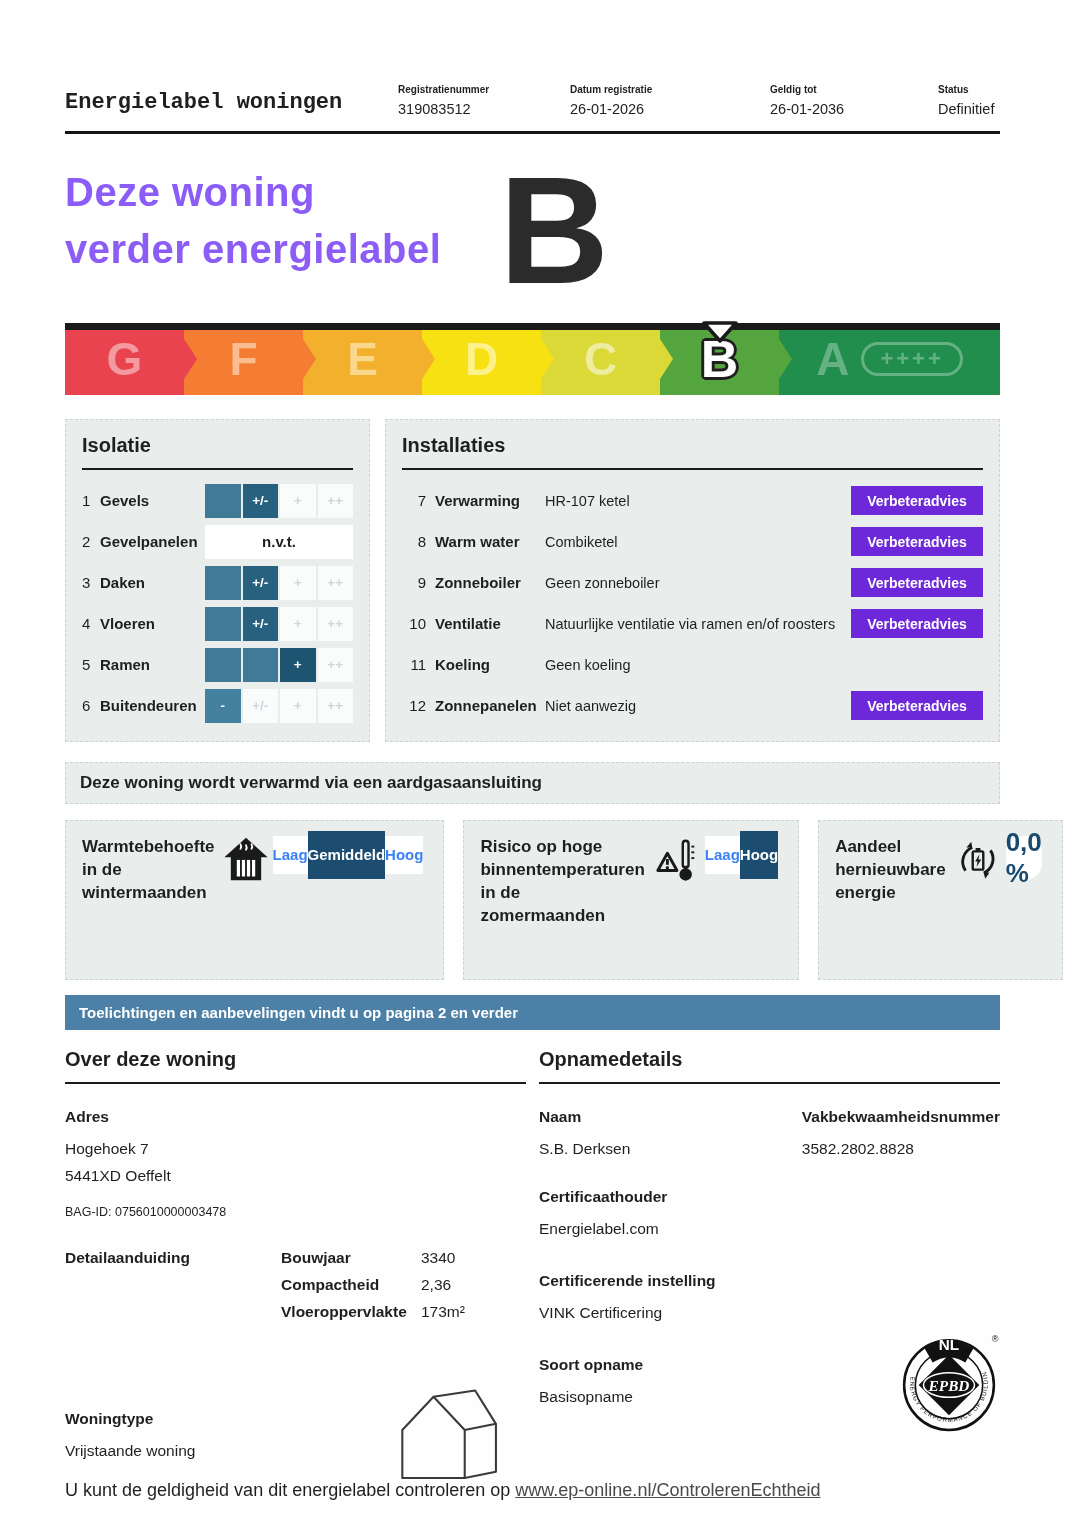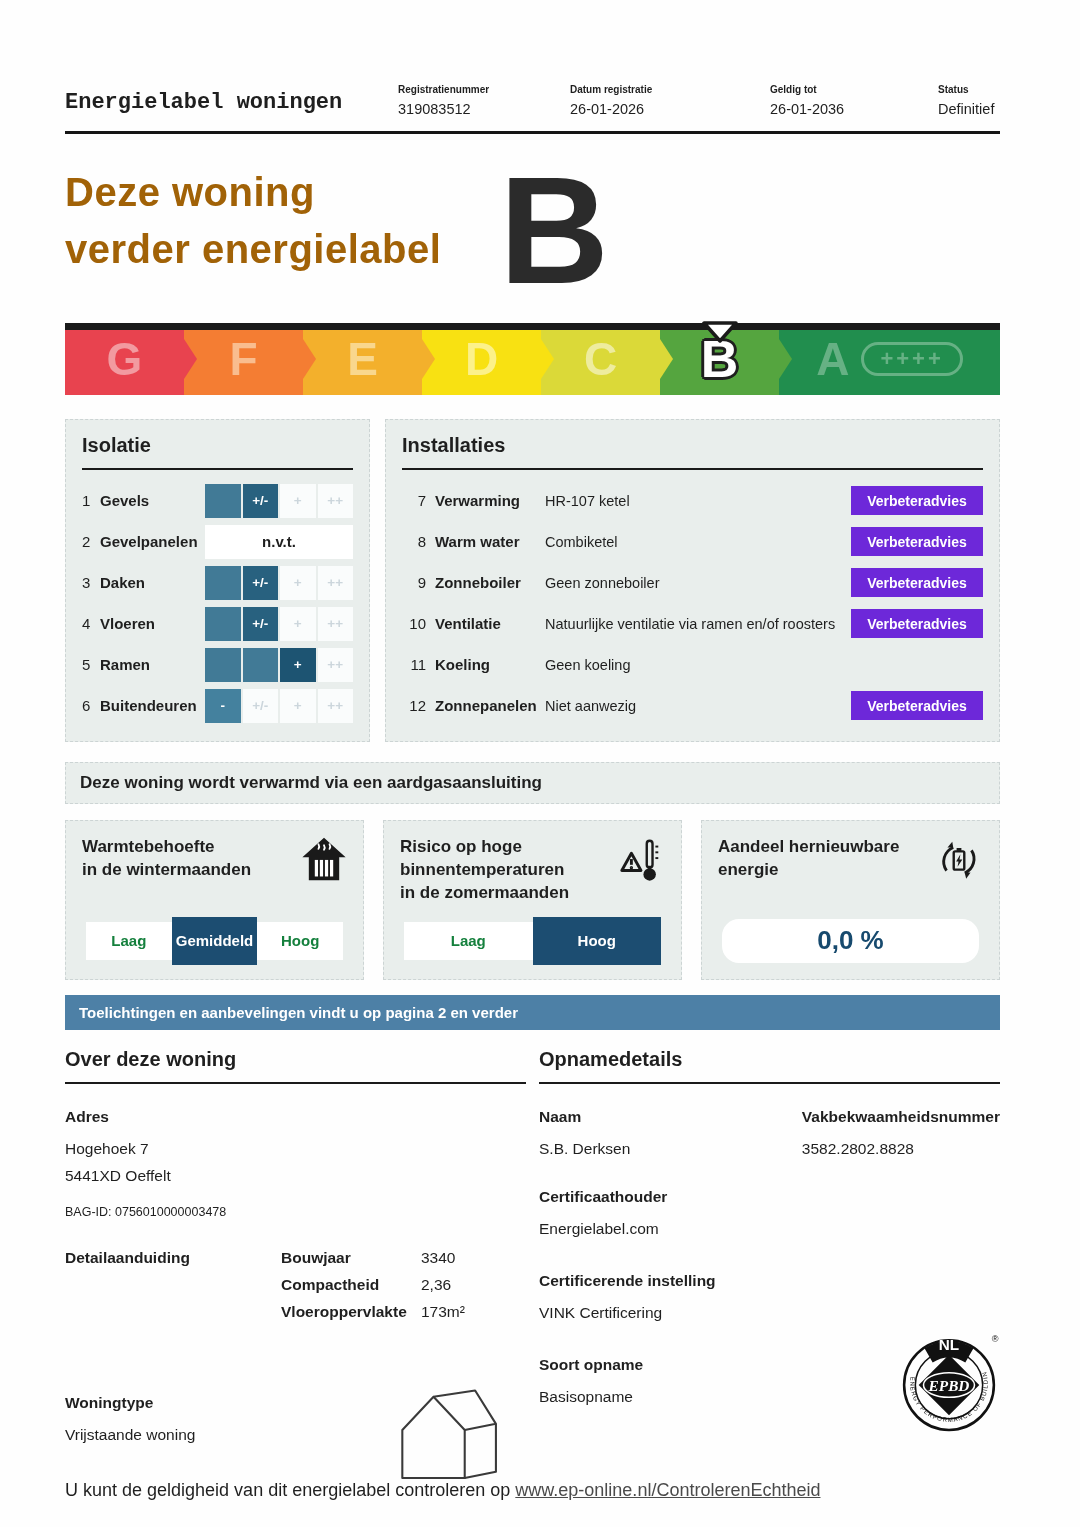--- a/index.html
+++ b/index.html
@@ -11,21 +11,21 @@
   .hdr { display:flex; align-items:flex-end; }
   .hdr-title { flex:1; font-size:22px; font-weight:700; padding-bottom:2px;font-family:Liberation Mono, monospace; }
   .hdr-field { display:flex; flex-direction:column; gap:6px; }
   .hdr-field .lab { font-weight:700; font-size:10px; }
   .hdr-field .val { font-size:14.5px; }
   .f-reg { width:172px; } .f-dat { width:200px; } .f-gel { width:168px; } .f-sta { width:62px; }
   .hdr-rule { border-bottom:3.5px solid #151515; margin-top:14px; }
 
   
   .hero { display:flex; margin-top:30px; }
-  .hero-text { font-size:40px; font-weight:700; color:#a16207; line-height:1.42; letter-spacing:.5px; }
+  .hero-text { font-size:40px; font-weight:700; color:#8b5cf6; line-height:1.42; letter-spacing:.5px; }
   .hero-grade { font-size:152px; font-weight:700; color:#2b2b2b; line-height:.82; margin-left:58px; margin-top:4px; }
 
   
   .scale { position:relative; display:flex; height:92px; margin-top:30px; }
   .scale::before { content:""; position:absolute; left:0; right:0; top:0; height:7px; background:#1a1a1a; z-index:3; }
   .seg { position:relative; display:flex; align-items:center; justify-content:center; gap:12px; }
   .seg-letter { font-size:46px; font-weight:800; }
   .seg-letter.seg-active { font-size:52px; color:#fff;
      text-shadow:2px 2px 0 #1f1f1f,-2px 2px 0 #1f1f1f,2px -2px 0 #1f1f1f,-2px -2px 0 #1f1f1f,0 3px 0 #1f1f1f,0 -3px 0 #1f1f1f,3px 0 0 #1f1f1f,-3px 0 0 #1f1f1f; }
   .chev { position:absolute; right:-13px; top:50%; transform:translateY(-50%); width:0; height:0; z-index:2;
@@ -55,47 +55,47 @@
   .advies-btn { width:132px; height:29px; background:#6d28d9; color:#fff; font-weight:700; font-size:14px;
                 border:none; font-family:inherit; cursor:pointer; }
 
   
   .gas { margin-top:20px; height:52px; background:#e9eeec; border:1px dashed #ccd4d4;
          display:flex; align-items:center; padding-left:14px; font-size:17px; font-weight:700; }
 
   
   .boxes { display:flex; gap:19px; margin-top:16px; }
   .box { flex:1; height:160px; background:#e9eeec; border:1px dashed #ccd4d4; padding:15px 16px 14px;
-         display:flex; flex-direction:column; }
+         display:flex; flex-direction:row; }
   .box-head { display:flex; justify-content:space-between; align-items:flex-start; flex:1; }
   .box-title { font-size:17px; font-weight:700; line-height:1.35; }
   .box-icon { margin-left:8px; line-height:0; }
   .ctrl { background:#fff; height:38px; display:flex; margin:0 4px 5px; }
-  .opt { flex:1; display:flex; align-items:center; justify-content:center; font-size:15px; font-weight:600; color:#15803d; }
+  .opt { flex:1; display:flex; align-items:center; justify-content:center; font-size:15px; font-weight:600; color:#3b82f6; }
   .opt.on { background:#1c4d71; color:#fff; font-weight:700; margin:-5px 0; z-index:1; }
   .valbar { background:#fff; height:44px; display:flex; align-items:center; justify-content:center;
-            font-size:26px; font-weight:700; color:#174a6e; margin:8px 4px 2px;border-radius:17px; }
+            font-size:26px; font-weight:700; color:#174a6e; margin:0 4px 2px;border-radius:17px; }
 
   
   .banner { margin-top:15px; background:#4d80a6; color:#fff; font-weight:700; font-size:15px; padding:9px 14px; }
 
   
   .bottom { display:flex; gap:13px; margin-top:18px; }
   .col { flex:1; }
   .col h2 { font-size:20px; font-weight:700; border-bottom:2.5px solid #1a1a1a; padding-bottom:11px; margin-bottom:24px; }
   .f-label { font-weight:700; font-size:15.5px; margin-bottom:9px; }
   .f-value { font-size:15.5px; line-height:1.75; }
   .bag { font-size:12.5px; margin-top:16px; }
   .row2 { display:flex; margin-top:30px; }
   .row2 .lead { flex:1; }
   .specs { width:245px; }
   .spec-row { display:flex; margin-bottom:9px; }
   .spec-row .sl { width:140px; font-weight:700; font-size:15.5px; }
   .spec-row .sv { font-size:15.5px; }
-  .house-row { margin-top:64px; align-items:flex-start; }
+  .house-row { margin-top:64px; align-items:center; }
   .house-row .icon-wrap { margin-right:28px; margin-top:-18px; line-height:0; }
   .duo-l2 { width:167px; }
   .grp { margin-top:0; }
   .mt26 { margin-top:26px; }
   .mt30 { margin-top:30px; }
   .epbd-wrap { margin-top:-24px; line-height:0; }
 
   
   .footer { margin-top:auto; font-size:18px; padding-bottom:4px; }
   .footer a { color:#4a4a4a; text-decoration:underline; cursor:pointer; }

